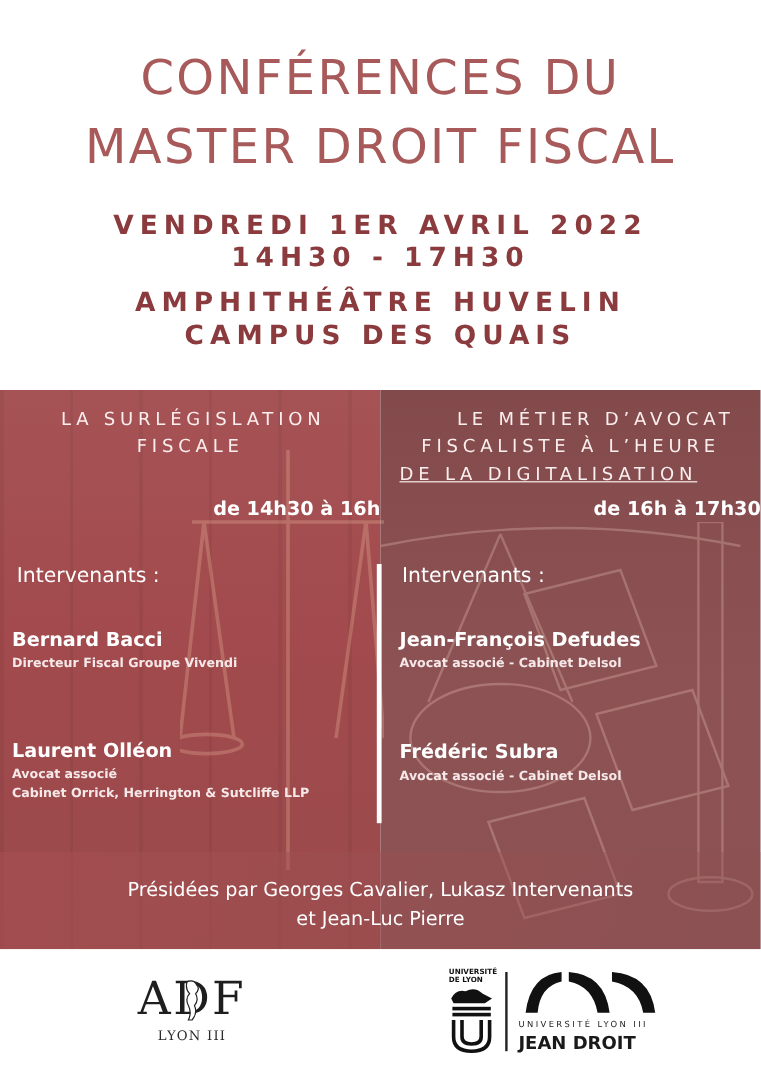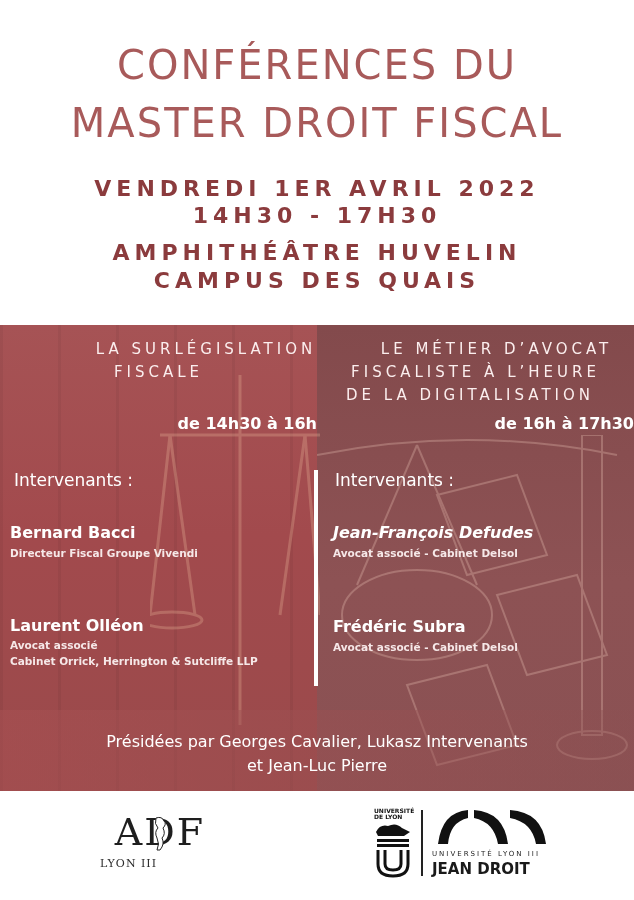--- a/index.html
+++ b/index.html
@@ -16,21 +16,21 @@
   .deco { position:absolute; opacity:0.28; }
   .divider { position:absolute; left:314px; top:470px; width:4px; height:216px; background:#ffffff; }
   .sess-title { position:absolute; text-align:center; color:#fbeeee; font-family:"DejaVu Sans", sans-serif; font-size:15px; letter-spacing:4px; line-height:23px; }
   .sess-time { position:absolute; text-align:right; color:#ffffff; font-weight:bold; font-size:16px; }
   .interv { position:absolute; color:#ffffff; font-size:17px; }
   .spk-name { position:absolute; color:#ffffff; font-weight:bold; font-size:16px; }
   .spk-role { position:absolute; color:#f6e8e8; font-weight:bold; font-size:10.5px; line-height:15px; }
   .chairs { position:absolute; left:0; width:634px; text-align:center; color:#ffffff; font-size:16px; line-height:26px; }
   .logo-adf { position:absolute; left:100px; top:810px; width:120px; height:65px; }
   .adf-letters { position:absolute; left:0; top:0; width:120px; text-align:center; font-family:"DejaVu Serif", serif; font-size:38px; color:#1e1e1e; letter-spacing:2px; }
-  .adf-sub { position:absolute; left:0; top:47px; width:120px; font-family:"DejaVu Serif", serif; font-size:11px; color:#2a2a2a; letter-spacing:1px; }
+  .adf-sub { position:absolute; left:0; top:47px; width:120px; text-align:center; font-family:"DejaVu Serif", serif; font-size:11px; color:#2a2a2a; letter-spacing:1px; }
   .logo-udl { position:absolute; left:374px; top:808px; width:38px; height:70px; }
   .udl-text { font-family:"DejaVu Sans", sans-serif; font-weight:bold; font-size:6px; line-height:6px; color:#111; }
   .logo-sep { position:absolute; left:421px; top:810px; width:2px; height:66px; background:#222; }
   .logo-jm { position:absolute; left:432px; top:808px; width:120px; height:70px; }
   .jm-small { position:absolute; left:0; top:42px; width:120px; font-size:7px; letter-spacing:2px; color:#222; white-space:nowrap; }
   .jm-big { position:absolute; left:0; top:52px; width:120px; font-weight:bold; font-size:15px; color:#1a1a1a; white-space:nowrap; }
 </style>
 </head>
 <body>
 
@@ -66,38 +66,38 @@
       <rect x="265" y="0" width="20" height="300"></rect>
       <ellipse cx="275" cy="310" rx="35" ry="14"></ellipse>
       <path d="M120 60 L200 40 L230 120 L150 140 Z"></path>
       <path d="M180 160 L260 140 L290 220 L210 240 Z"></path>
       <path d="M90 250 L170 230 L200 310 L120 330 Z"></path>
     </g>
   </svg>
   <div class="bottomband"></div>
 </div>
 
-<div class="sess-title" style="left:0;width:322px;top:338px;padding-left:45px;">LA SURLÉGISLATION</div>
+<div class="sess-title" style="left:0;width:322px;top:338px;">LA SURLÉGISLATION</div>
 <div class="sess-title" style="left:0;width:317px;top:361px;">FISCALE</div>
 <div class="sess-time" style="left:0;width:317px;top:414px;">de 14h30 à 16h</div>
 <div class="interv" style="left:14px;top:470px;">Intervenants :</div>
 <div class="spk-name" style="left:10px;top:523px;">Bernard Bacci</div>
 <div class="spk-role" style="left:10px;top:546px;">Directeur Fiscal Groupe Vivendi</div>
 <div class="spk-name" style="left:10px;top:616px;">Laurent Olléon</div>
 <div class="spk-role" style="left:10px;top:638px;">Avocat associé</div>
 <div class="spk-role" style="left:10px;top:654px;">Cabinet Orrick, Herrington &amp; Sutcliffe LLP</div>
 
 <div class="divider"></div>
 
 <div class="sess-title" style="left:317px;width:317px;top:338px;margin-left:21px;">LE MÉTIER D’AVOCAT</div>
 <div class="sess-title" style="left:317px;width:317px;top:361px;">FISCALISTE À L’HEURE</div>
-<div class="sess-title" style="left:314px;width:312px;top:384px;">DE LA DIGITALISATION</div>
+<div class="sess-title" style="left:301px;width:312px;top:384px;text-decoration:underline;">DE LA DIGITALISATION</div>
 <div class="sess-time" style="left:317px;width:317px;top:414px;">de 16h à 17h30</div>
 <div class="interv" style="left:335px;top:470px;">Intervenants :</div>
-<div class="spk-name" style="left:333px;top:523px;font-style:italic;">Jean-François Defudes</div>
+<div class="spk-name" style="left:333px;top:523px;">Jean-François Defudes</div>
 <div class="spk-role" style="left:333px;top:546px;">Avocat associé - Cabinet Delsol</div>
 <div class="spk-name" style="left:333px;top:617px;">Frédéric Subra</div>
 <div class="spk-role" style="left:333px;top:640px;">Avocat associé - Cabinet Delsol</div>
 
 <div class="chairs" style="top:729px;">Présidées par Georges Cavalier, Lukasz Intervenants</div>
 <div class="chairs" style="top:753px;">et Jean-Luc Pierre</div>
 
 <div class="logo-adf">
   <div class="adf-letters">ADF</div>
   <svg style="position:absolute;left:52px;top:6px;" width="16" height="36" viewBox="0 0 16 36">

